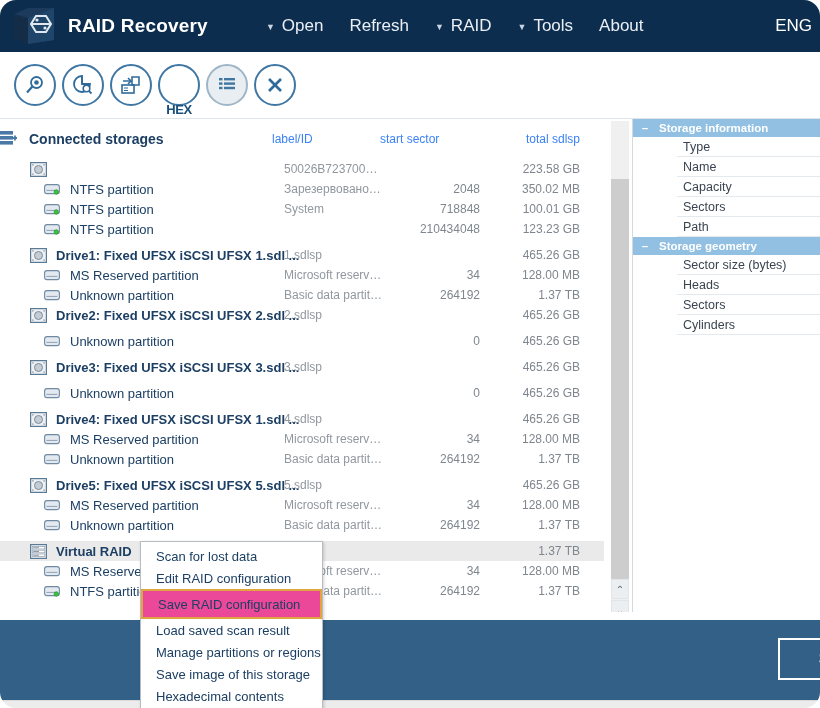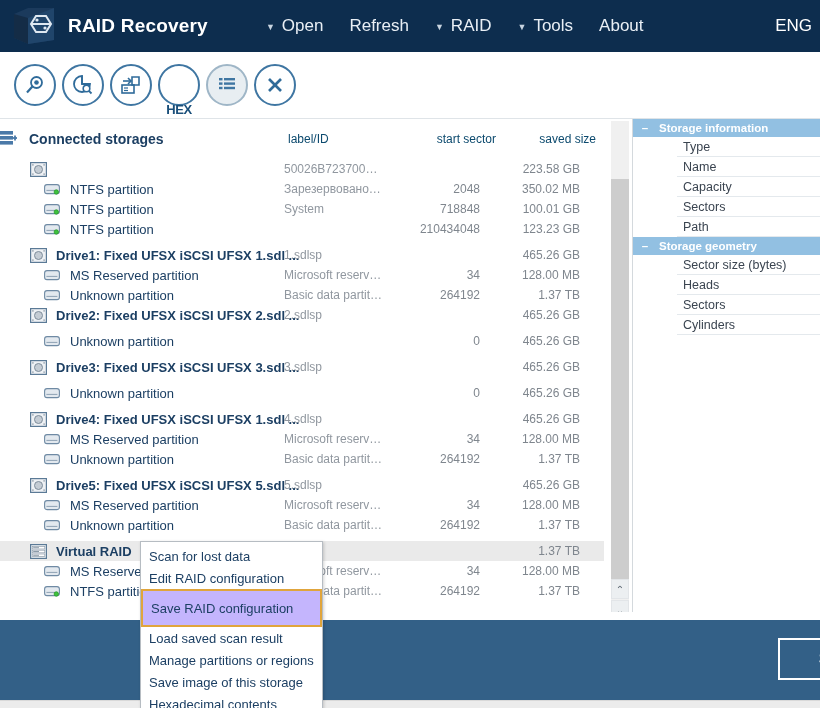--- a/index.html
+++ b/index.html
@@ -3,21 +3,21 @@
 <meta charset="utf-8">
 <style>
   * { box-sizing: border-box; }
   html, body {
     margin: 0; padding: 0;
     width: 820px; height: 708px;
     overflow: hidden;
     background: #ffffff;
     font-family: "Liberation Sans", sans-serif;
   }
-  #app { position: relative; width: 820px; height: 708px; overflow: hidden; background:#fff; }
+  #app { position: relative; width: 820px; height: 708px; overflow: hidden; background:#fff;border-radius:16px; }
 
   
   .titlebar {
     position: absolute; left:0; top:0; width:820px; height:52px;
     background:#0d2d4e;
     display:flex; align-items:center;
   }
   .logo-wrap { width:64px; height:52px; position:relative; flex:0 0 64px; }
   .logo-svg { position:absolute; left:12px; top:6px; }
   .app-title {
@@ -62,23 +62,23 @@
   
   .list-panel {
     position:absolute; left:0; top:0; width:604px; height:502px;
     background:#ffffff; overflow:hidden;
   }
   .list-header {
     position:relative; height:40px; display:flex; align-items:center;
   }
   .lh-icon { margin-right:11px; display:flex; align-items:center; }
   .lh-title { font-size:14px; font-weight:bold; color:#1c3f63; }
-  .col-label { position:absolute; font-size:12px; color:#0c4a6e;margin-left:16px; }
+  .col-label { position:absolute; font-size:12px; color:#3b82f6; }
   .col-label.label-id  { left:272px; }
-  .col-label.start-sec { left:380px; width:100px; text-align:right; }
+  .col-label.start-sec { left:380px; width:100px; text-align:left; }
   .col-label.tot-size  { left:500px; width:80px;  text-align:right; }
 
   .rows { position:relative; }
   .row {
     position:relative; height:20px; display:flex; align-items:center;
     font-size:13px; color:#1c3f63; white-space:nowrap;
   }
   .row.selected { background:#eaeaea; }
   .row .ico { position:absolute; display:flex; align-items:center; }
   .row .name { position:absolute; }
@@ -159,26 +159,26 @@
 
   
   .ctx-menu {
     position:absolute; left:140px; top:541px; width:183px;
     background:#ffffff; border:1px solid #b6bcc2;
     box-shadow:1px 1px 3px rgba(0,0,0,0.18);
     z-index:50; padding:3px 0 0 0;
   }
   .ctx-item {
     height:22px; display:flex; align-items:center;
-    padding-left:8px; font-size:13px; color:#1c3f63;
+    padding-left:15px; font-size:13px; color:#1c3f63;
     white-space:nowrap; cursor:default;
   }
   .ctx-item.highlight {
-    background:#c4b5fd; border:2px solid #e0a53c;
-    height:38px;
+    background:#ec4899; border:2px solid #e0a53c;
+    height:30px;
   }
 
   
   .sep-strip {
     position:absolute; left:0; top:612px; width:820px; height:8px; background:#ffffff;
   }
 </style>
 </head>
 <body>
 
@@ -279,21 +279,21 @@
             <rect x="0" y="0" width="13" height="3.6" fill="#4a79a8"></rect>
             <rect x="0" y="5" width="13" height="3.6" fill="#4a79a8"></rect>
             <rect x="0" y="10" width="13" height="3.6" fill="#4a79a8"></rect>
             <line x1="13" y1="7" x2="17" y2="7" stroke="#4a79a8" stroke-width="1.8"></line>
             <line x1="15" y1="4.5" x2="15" y2="9.5" stroke="#4a79a8" stroke-width="1.8"></line>
           </svg>
         </span>
         <span class="lh-title">Connected storages</span>
         <span class="col-label label-id">label/ID</span>
         <span class="col-label start-sec">start sector</span>
-        <span class="col-label tot-size">saved size</span>
+        <span class="col-label tot-size">total sdlsp</span>
       </div>
 
       <div class="rows" id="rows-container">
           <div class="row lvl-drive">
             <span class="ico">
               <svg width="17" height="15" viewBox="0 0 17 15">
                 <rect x="0.6" y="0.6" width="15.8" height="13.8" fill="#eef1f4" stroke="#5b7a96" stroke-width="1.2"></rect>
                 <circle cx="8.5" cy="7.5" r="4" fill="#c4ccd4" stroke="#7f8e9c" stroke-width="1"></circle>
                 <rect x="2.2" y="2.2" width="1.4" height="1.4" fill="#8f9ca9"></rect>
                 <rect x="13.4" y="2.2" width="1.4" height="1.4" fill="#8f9ca9"></rect>

